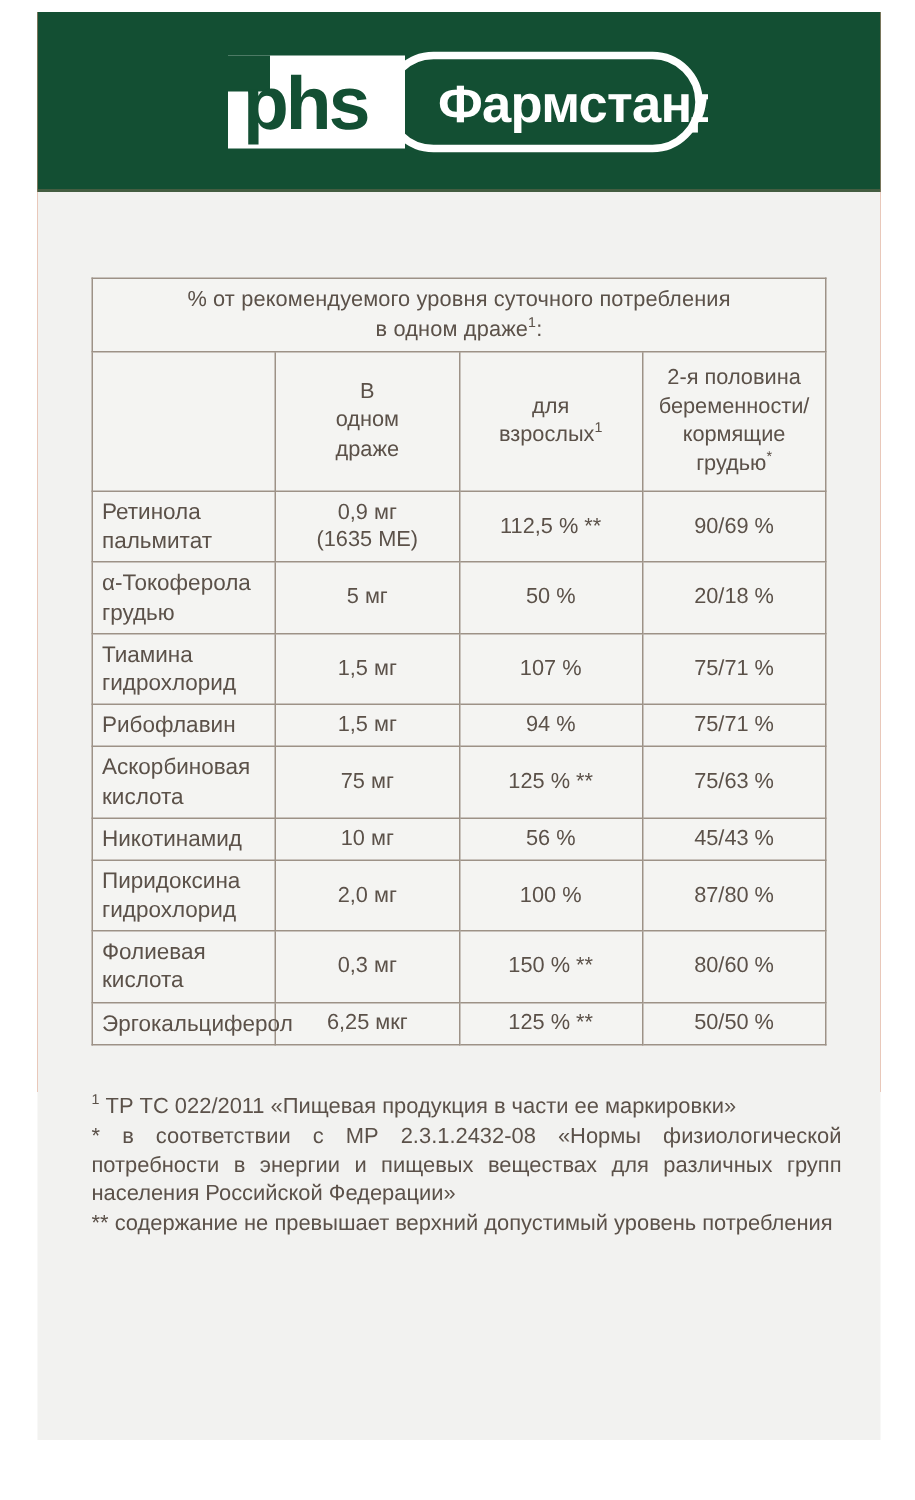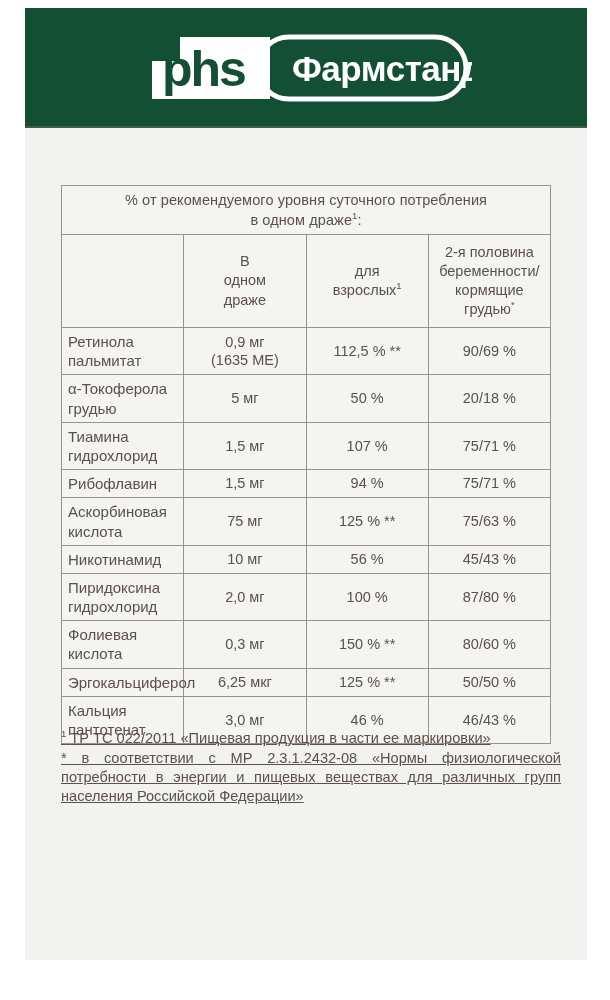--- a/index.html
+++ b/index.html
@@ -120,21 +120,20 @@
     top: 601px;
     width: 500px;
     color: #5b5149;
     font-size: 14.6px;
     line-height: 1.30;
   }
   .fn {
     margin: 0 0 0 0;
     text-align: justify;
     text-justify: inter-word;
-    text-decoration: underline;
   }
   .fn + .fn { margin-top: 1px; }
   .fn-marker { }
 </style>
 </head>
 <body>
 
 <div class="package">
 
   <div class="brand-band">
@@ -260,38 +259,33 @@
         </tr>
 
         <tr>
           <td class="rowname">Эргокальциферол</td>
           <td class="cellval">6,25 мкг</td>
           <td class="cellval">125 % **</td>
           <td class="cellval">50/50 %</td>
         </tr>
 
 
-        <tr>
-          <td class="rowname">
-            <span>Кальция</span><br>
-            <span>пантотенат</span>
-          </td>
-          <td class="cellval">3,0 мг</td>
-          <td class="cellval">46 %</td>
-          <td class="cellval">46/43 %</td>
-        </tr>
 
       </tbody>
     </table>
 
     <div class="footnotes">
       <p class="fn">
         <sup class="fn-marker">1</sup>
         <span>ТР ТС 022/2011 «Пищевая продукция в части ее маркировки»</span>
       </p>
       <p class="fn">
         <span class="fn-marker">*</span>
         <span>в соответствии с МР 2.3.1.2432-08 «Нормы физиологической потребности в энергии и пищевых веществах для различных групп населения Российской Федерации»</span>
       </p>
+      <p class="fn">
+        <span class="fn-marker">**</span>
+        <span>содержание не превышает верхний допустимый уровень потребления</span>
+      </p>
     </div>
 
   </div>
 </div>
 
 </body></html>

